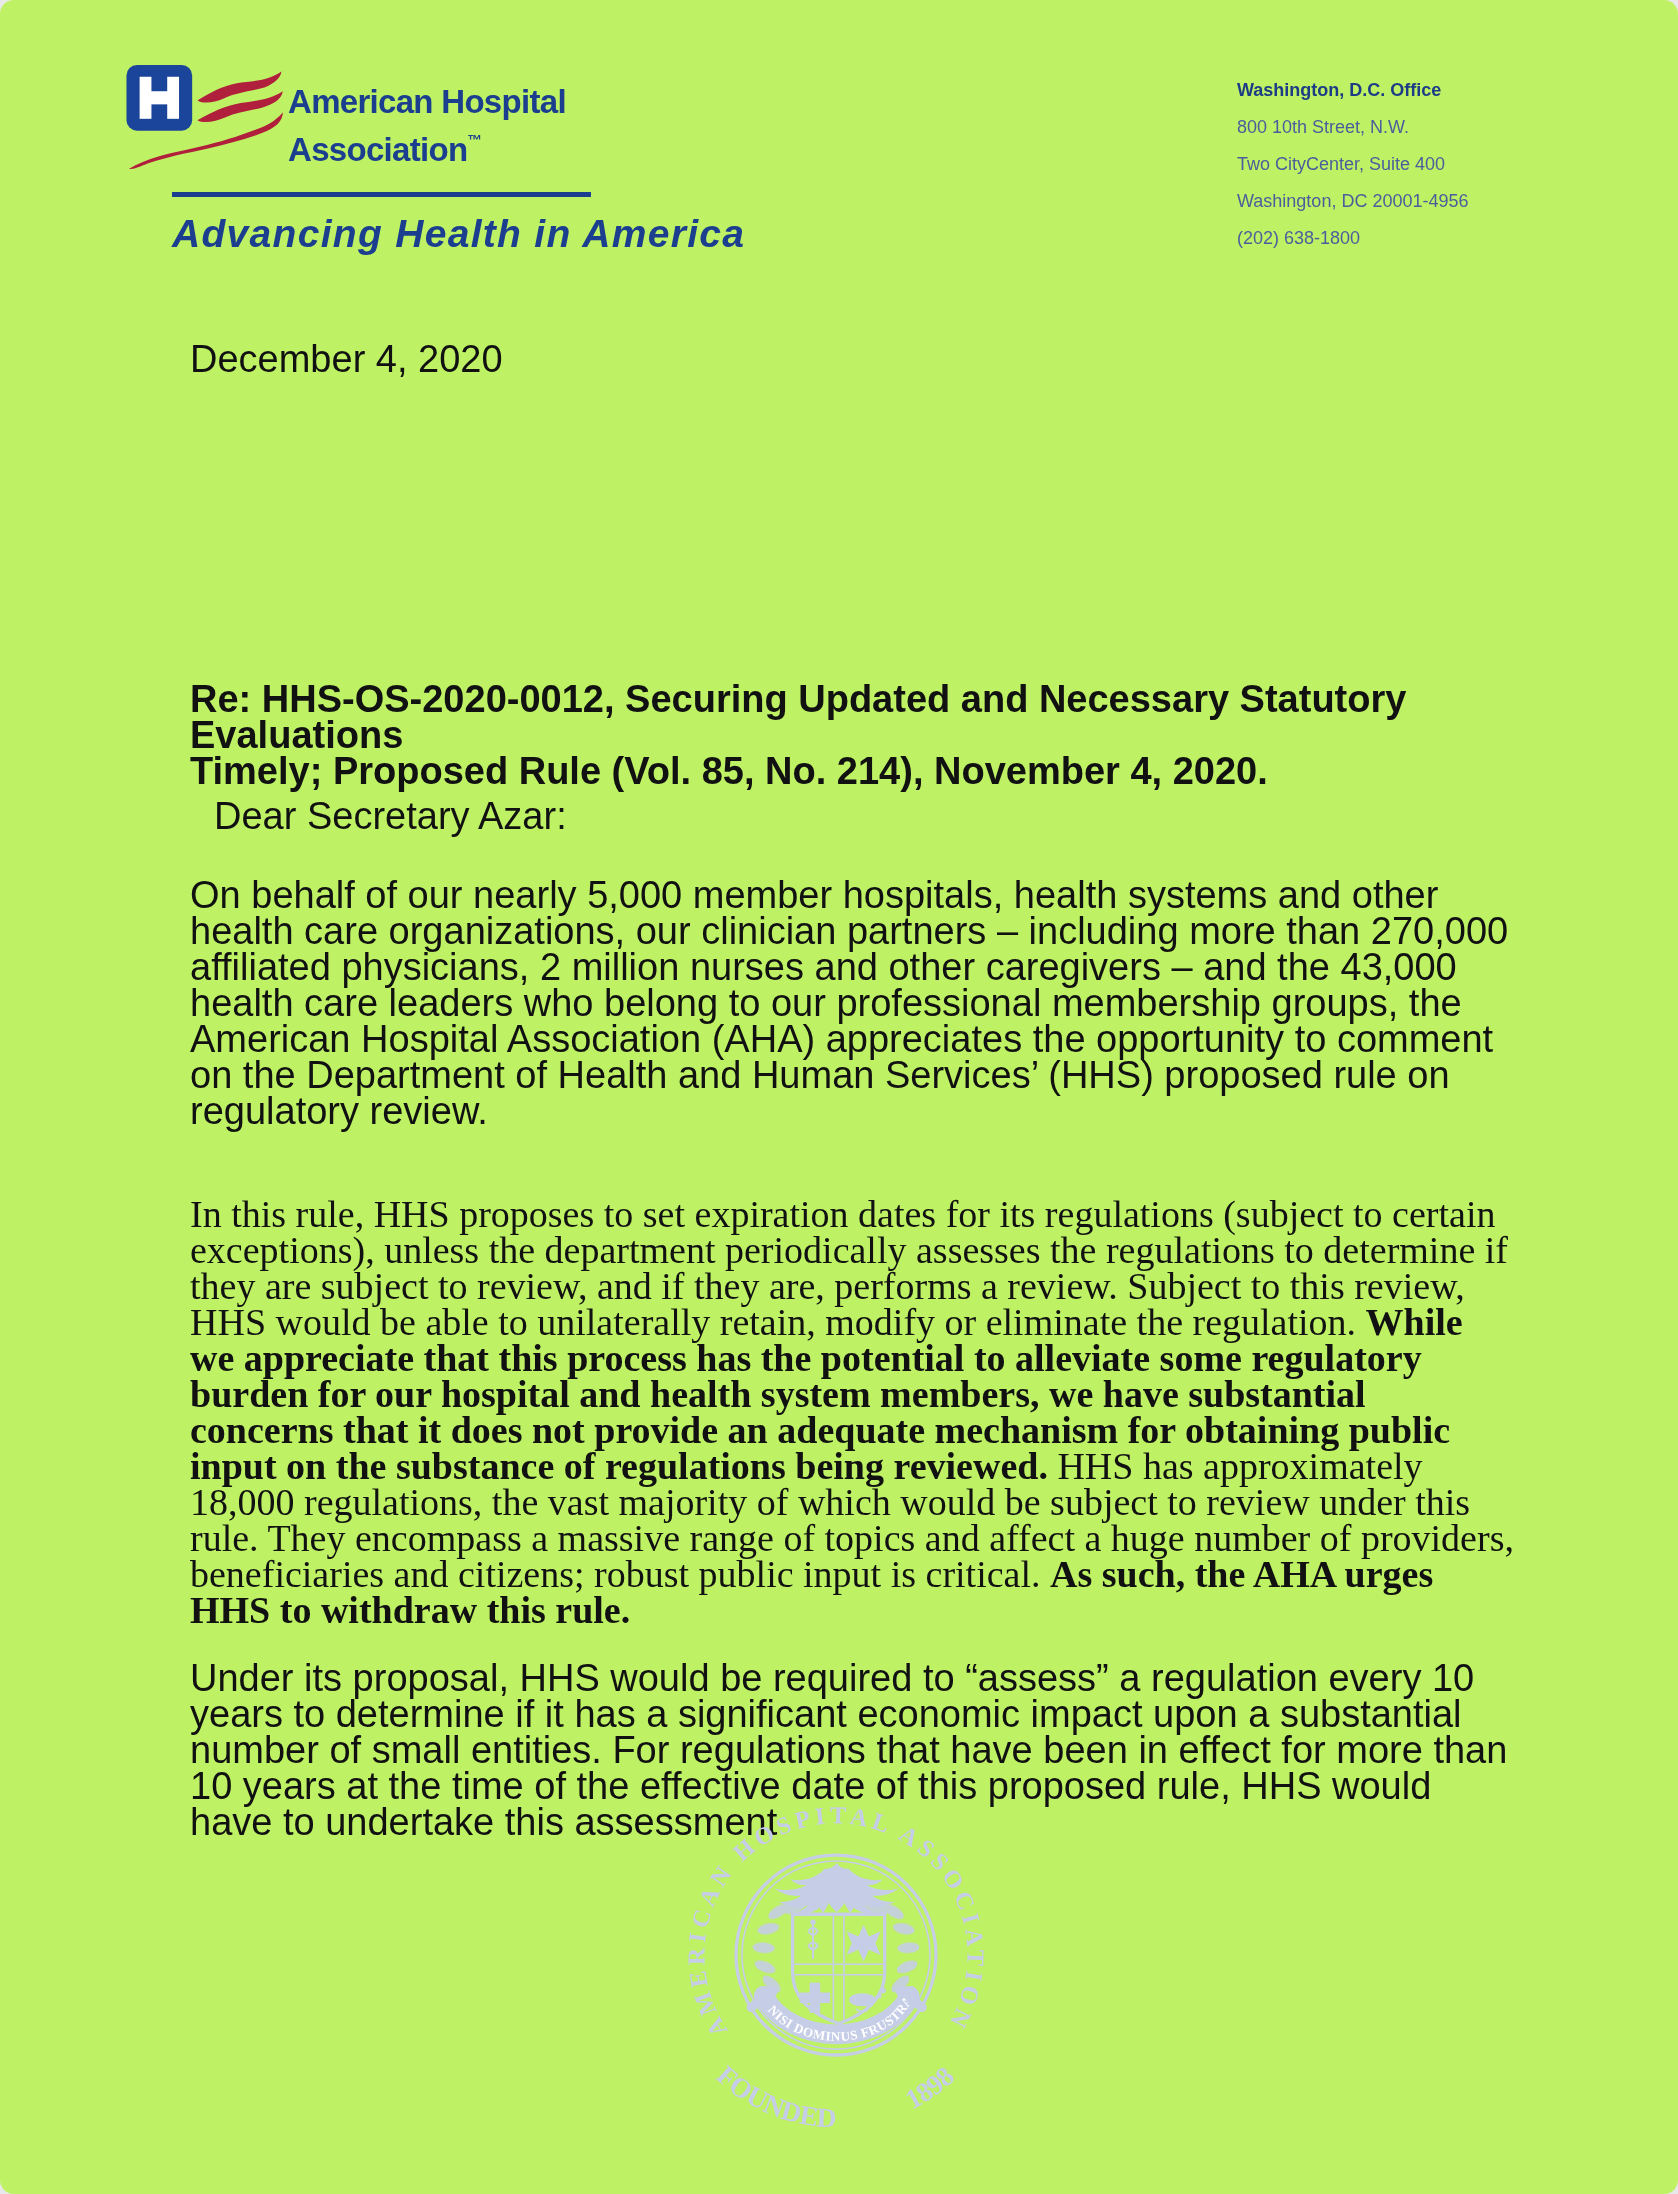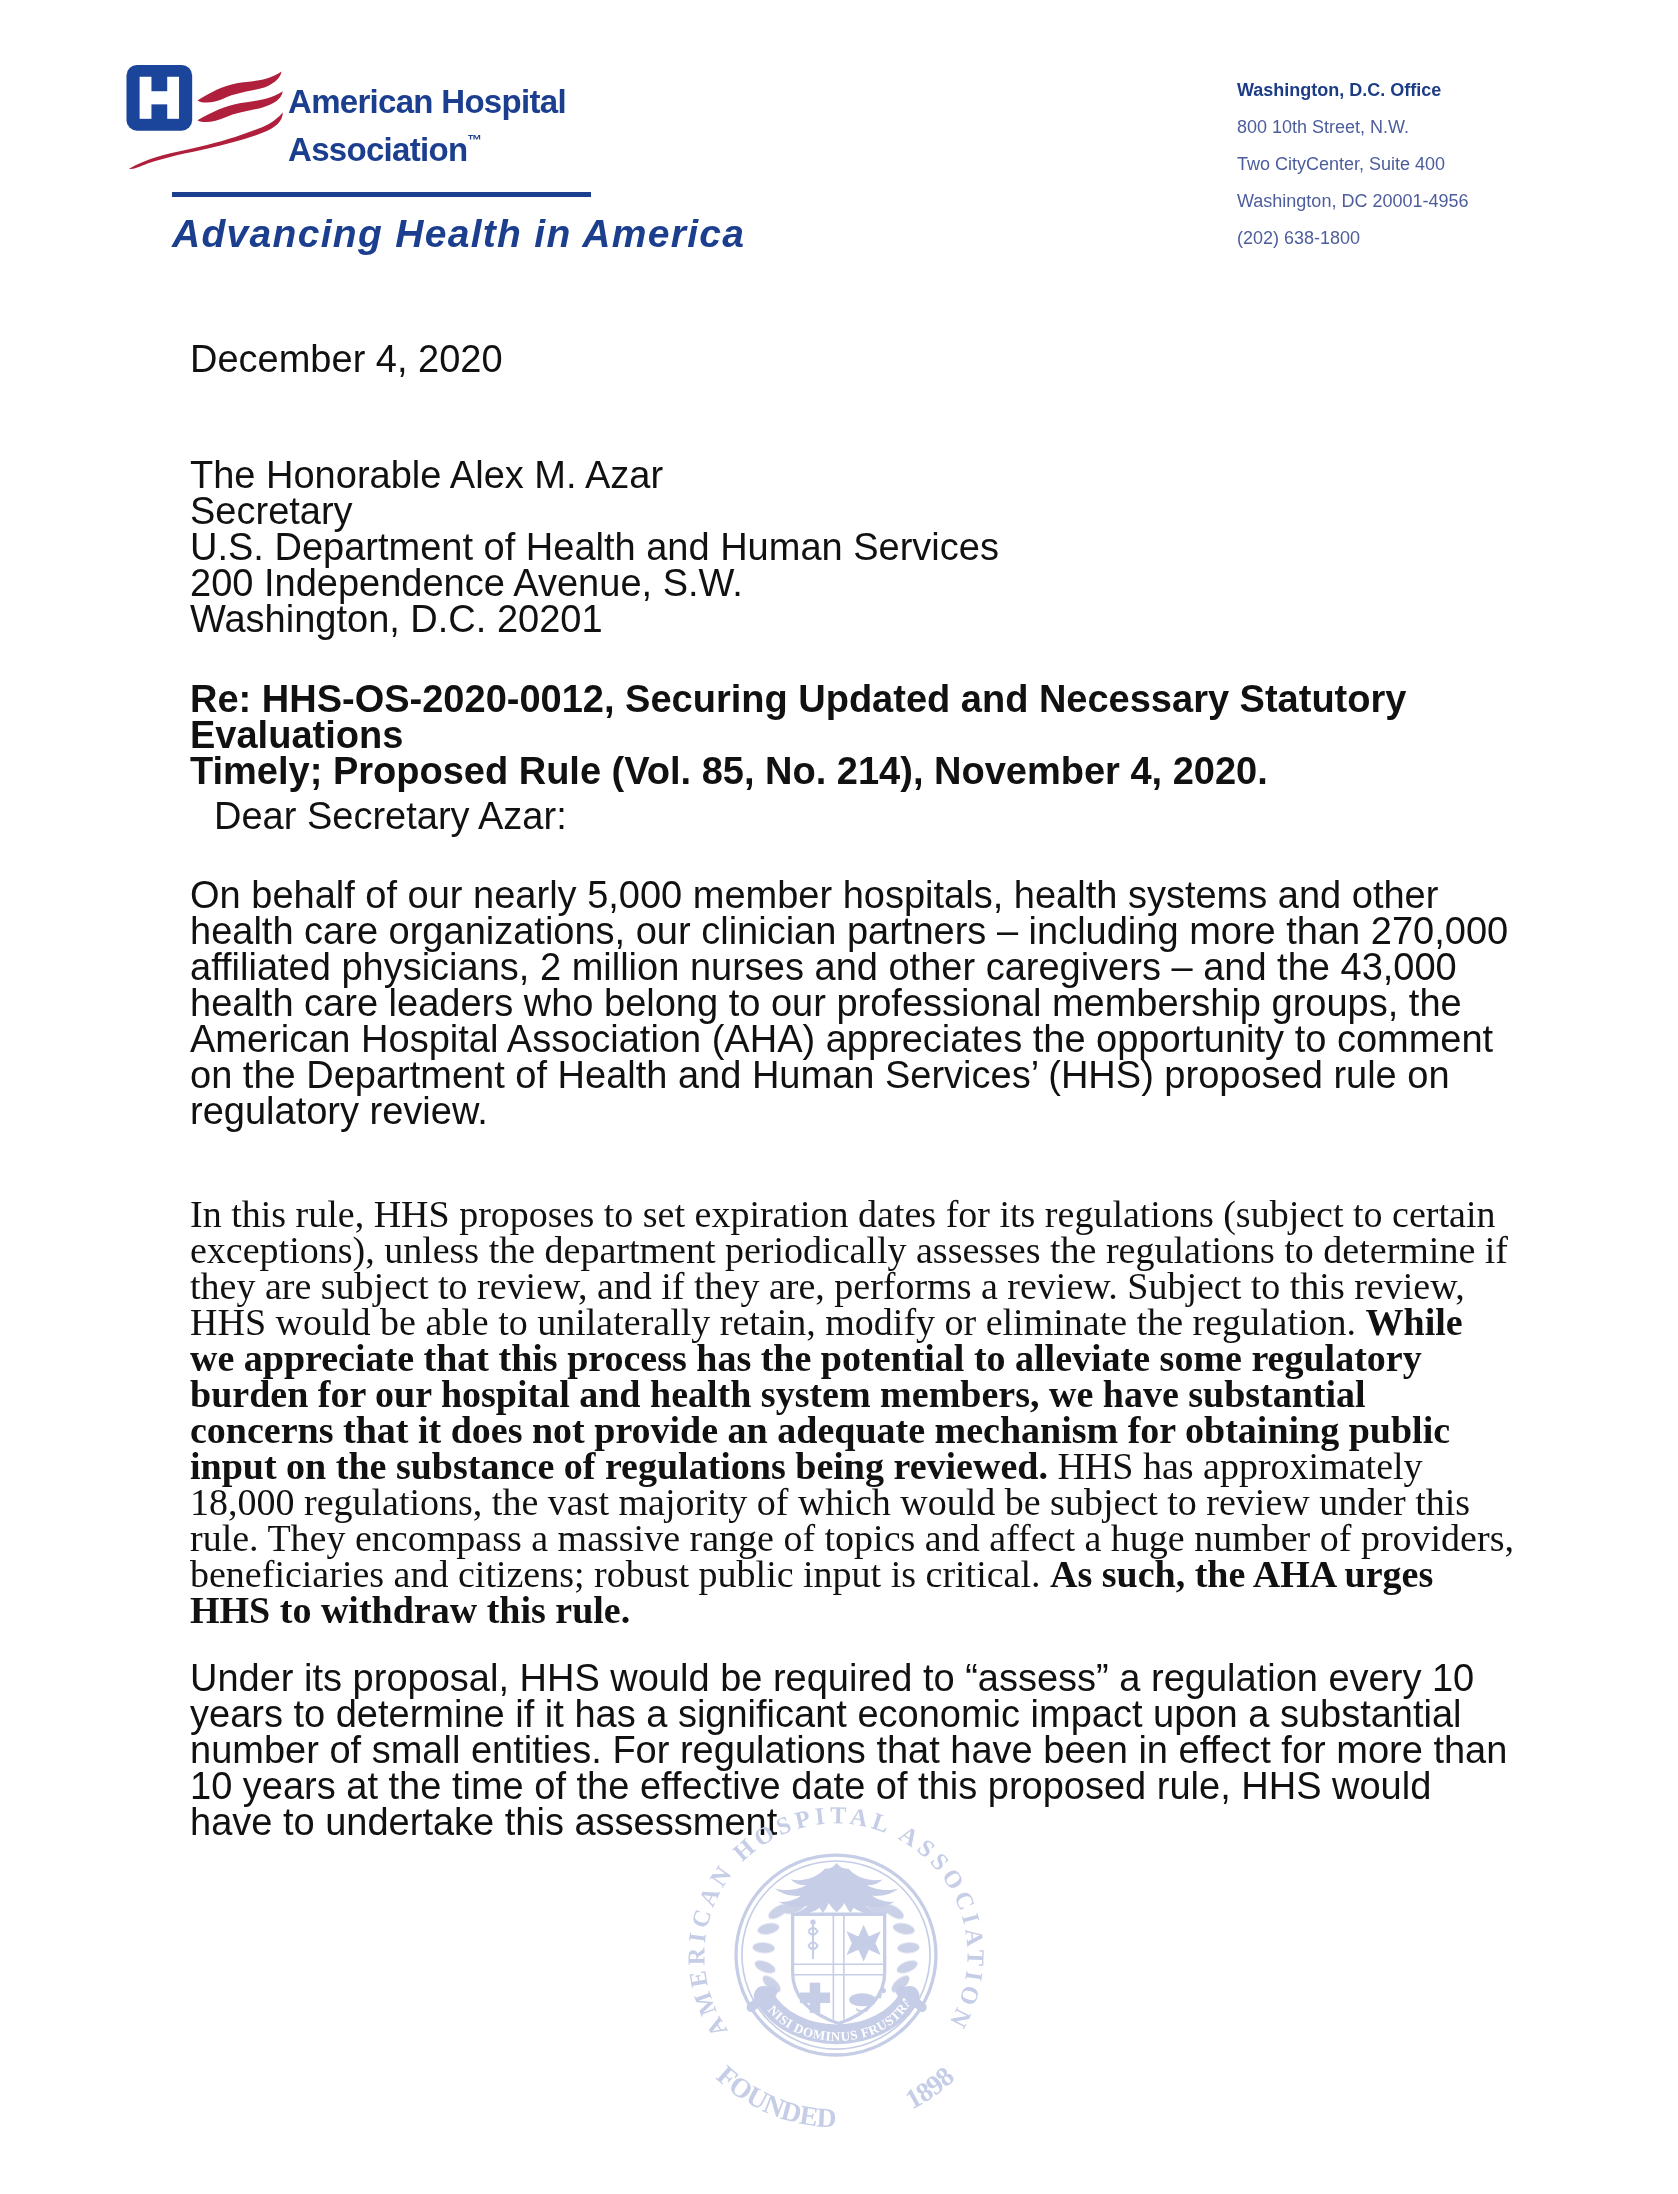--- a/index.html
+++ b/index.html
@@ -1,18 +1,18 @@
 <!DOCTYPE html>
 <html style="font-size:10.5px"><head>
 <meta charset="utf-8">
 <style>
   html,body{margin:0;padding:0;background:#e8e8e8;}
   .page{
-    position:relative;width:1678px;height:2194px;background:#ffffff;
-    font-family:"Liberation Sans",sans-serif;color:#141414;overflow:hidden;
+    position:relative;width:1678px;height:2194px;background:#bef264;
+    font-family:"Liberation Sans",sans-serif;color:#141414;overflow:hidden;border-radius:14px;
   }
   .abs{position:absolute;}
   
   .logo-mark{left:125px;top:61px;width:158px;height:113px;}
   .org-name{left:288px;top:83px;color:#1b3e8f;font-weight:700;
             font-size:33px;line-height:38px;letter-spacing:-0.7px;white-space:nowrap;}
   .org-name sup{font-size:14.5px;letter-spacing:0;vertical-align:16px;}
   .brand-rule{left:172px;top:192px;width:419px;height:4.6px;background:#1b3e8f;}
   .tagline{left:172px;top:212px;color:#1b3e8f;font-style:italic;font-weight:700;
            font-size:39px;letter-spacing:1.3px;white-space:nowrap;}
@@ -64,27 +64,20 @@
   <div class="abs office">
     <div class="office-title">Washington, D.C. Office</div>
     <div class="office-line">800 10th Street, N.W.</div>
     <div class="office-line">Two CityCenter, Suite 400</div>
     <div class="office-line">Washington, DC 20001-4956</div>
     <div class="office-line">(202) 638-1800</div>
   </div>
 
   <div class="abs bodytext date">December 4, 2020</div>
 
-  <div class="abs bodytext recipient">
-    <div>The Honorable Alex M. Azar</div>
-    <div>Secretary</div>
-    <div>U.S. Department of Health and Human Services</div>
-    <div>200 Independence Avenue, S.W.</div>
-    <div>Washington, D.C. 20201</div>
-  </div>
 
   <div class="abs bodytext subject">
     <div>Re: HHS-OS-2020-0012, Securing Updated and Necessary Statutory Evaluations</div>
     <div>Timely; Proposed Rule (Vol. 85, No. 214), November 4, 2020.</div>
   </div>
 
   <div class="abs bodytext salutation">Dear Secretary Azar:</div>
 
   <div class="abs bodytext para p1"><span>On behalf of our nearly 5,000 member hospitals, health systems and other health care organizations, our clinician partners – including more than 270,000 affiliated physicians, 2 million nurses and other caregivers – and the 43,000 health care leaders who belong to our professional membership groups, the American Hospital Association (AHA) appreciates the opportunity to comment on the Department of Health and Human Services’ (HHS) proposed rule on regulatory review.</span></div>
   <div class="abs bodytext para p2"><span>In this rule, HHS proposes to set expiration dates for its regulations (subject to certain exceptions), unless the department periodically assesses the regulations to determine if they are subject to review, and if they are, performs a review. Subject to this review, HHS would be able to unilaterally retain, modify or eliminate the regulation. </span><span class="b">While we appreciate that this process has the potential to alleviate some regulatory burden for our hospital and health system members, we have substantial concerns that it does not provide an adequate mechanism for obtaining public input on the substance of regulations being reviewed.</span><span> HHS has approximately 18,000 regulations, the vast majority of which would be subject to review under this rule. They encompass a massive range of topics and affect a huge number of providers, beneficiaries and citizens; robust public input is critical. </span><span class="b">As such, the AHA urges HHS to withdraw this rule.</span></div>

